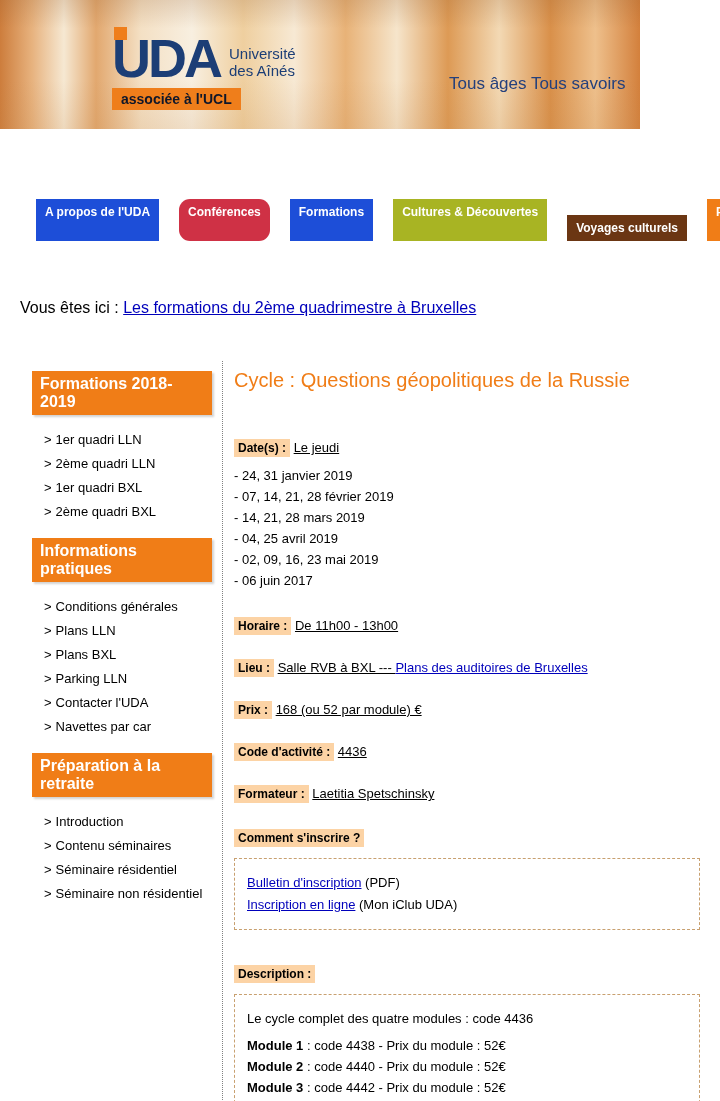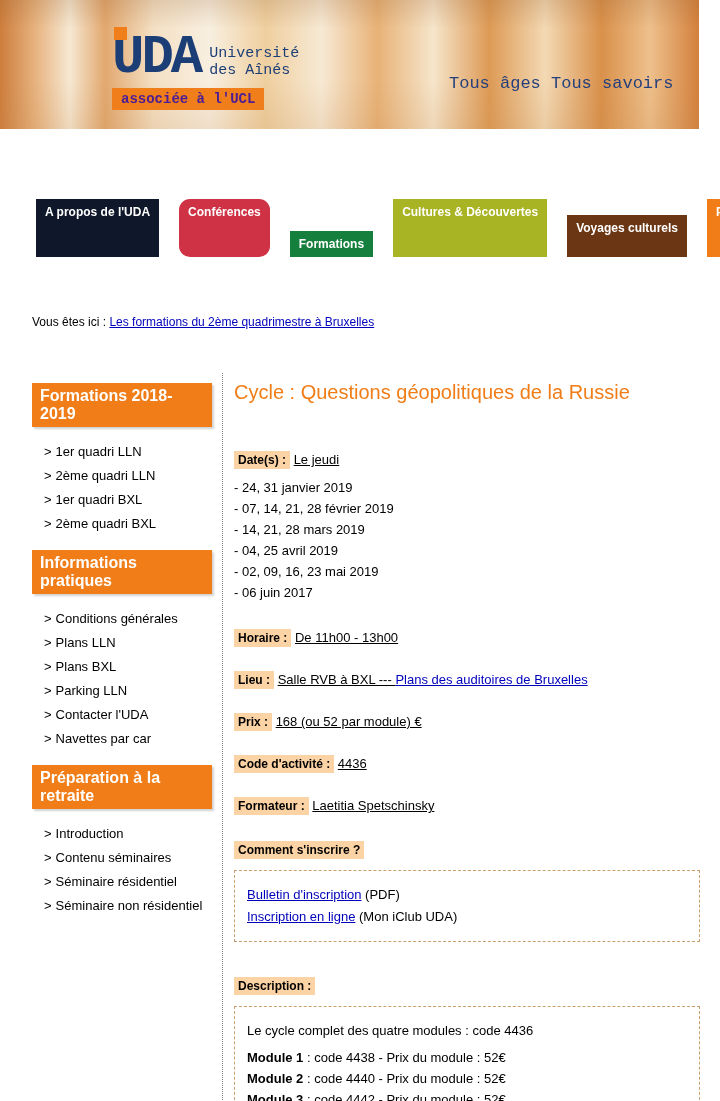--- a/index.html
+++ b/index.html
@@ -1,47 +1,46 @@
 <!DOCTYPE html>
 <html><head>
 <meta charset="utf-8">
 <style>
   * { margin:0; padding:0; box-sizing:border-box; }
   html,body { width:720px; height:1101px; overflow:hidden; background:#fff;
               font-family:"Liberation Sans", sans-serif; color:#000; }
 
   
-  .banner { position:relative; width:699px; height:129px;
+  .banner { position:relative; width:640px; height:129px;
     background:
       linear-gradient(180deg, rgba(140,85,40,.18) 0%, rgba(140,85,40,0) 22%, rgba(255,255,255,0) 62%, rgba(190,130,70,.15) 100%),
       linear-gradient(90deg,
         #cd7d3c 0%, #e7b27e 5%, #f6e8d2 10%, #e2a86f 15%,
         #f4e0c4 22%, #f8efe0 30%, #efcf9f 38%, #f7e9d4 46%,
         #e8b277 54%, #f6e5cb 62%, #dd9a55 70%, #f3d9b4 78%,
         #d9904a 86%, #eec08c 93%, #d3803c 100%);
-    font-family: Liberation Mono, monospace;
   }
   .logo-area { position:absolute; left:112px; top:30px; cursor:pointer; }
   .logo-row { display:flex; align-items:flex-end; }
   .logo-uda { position:relative; font-size:54px; line-height:56px; font-weight:bold;
               letter-spacing:-3px; color:#1c3e76; z-index:1; }
   .logo-accent { position:absolute; width:13px; height:13px; background:#ef7e1b;
                  left:2px; top:-3px; z-index:0; }
   .logo-sub { font-size:15px; line-height:17px; color:#1c3e76; margin:0 0 7px 9px; }
-  .logo-ucl { display:inline-block; background:#ef7e1b; color:#4c1d95; font-weight:bold;
+  .logo-ucl { display:inline-block; background:#ef7e1b; color:#0f172a; font-weight:bold;
               font-size:14px; padding:3px 9px; margin-top:2px; }
   .tagline { position:absolute; left:449px; top:74px; color:#24407c; font-size:17px; }
 
   
   .nav { display:flex; margin-top:70px; padding-left:36px; white-space:nowrap; }
   .nav-item { color:#fff; font-weight:bold; font-size:12px; padding:6px 9px;
               margin-right:20px; cursor:pointer; flex:0 0 auto; }
 
   
-  .breadcrumb { margin:58px 0 0 32px; font-size:12px; }
+  .breadcrumb { margin:58px 0 0 20px; font-size:16px; }
   a.link, .link { color:#0000bb; text-decoration:underline; cursor:pointer; }
 
   
   .content { display:flex; margin-top:44px; align-items:stretch; }
   .sidebar { flex:0 0 180px; margin-left:32px; padding-top:10px; }
   .main { flex:1; margin-left:10px; border-left:1px dotted #808080;
           padding:8px 20px 0 11px; min-height:760px; }
 
   
   .side-header { background:#f07d17; color:#fff; font-weight:bold; font-size:16px;
@@ -78,23 +77,23 @@
         <span style="display:block">Université</span>
         <span style="display:block">des Aînés</span>
       </span>
     </div>
     <div class="logo-ucl">associée à l'UCL</div>
   </div>
   <div class="tagline">Tous âges Tous savoirs</div>
 </div>
 
 <div class="nav">
-  <div class="nav-item" style="background-color: #0f172a;">A propos de l'UDA</div>
+  <div class="nav-item" style="background-color: #1d4ed8;">A propos de l'UDA</div>
   <div class="nav-item" style="background-color: rgb(207, 49, 69); border-radius: 11px;">Conférences</div>
-  <div class="nav-item" style="background-color: #15803d; margin-top: 32px;">Formations</div>
+  <div class="nav-item" style="background-color: #1d4ed8;">Formations</div>
   <div class="nav-item" style="background-color: rgb(168, 180, 35);">Cultures &amp; Découvertes</div>
   <div class="nav-item" style="background-color: rgb(107, 54, 19); margin-top: 16px;">Voyages culturels</div>
   <div class="nav-item" style="background-color: rgb(240, 125, 23);">Préparation à la retraite</div>
 </div>
 
 <div class="breadcrumb">
   <span>Vous êtes ici : </span><a class="link">Les formations du 2ème quadrimestre à Bruxelles</a>
 </div>
 
 <div class="content">

